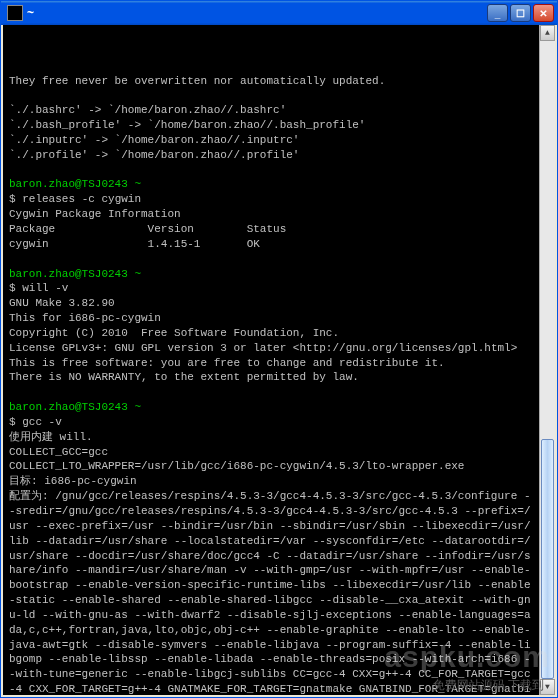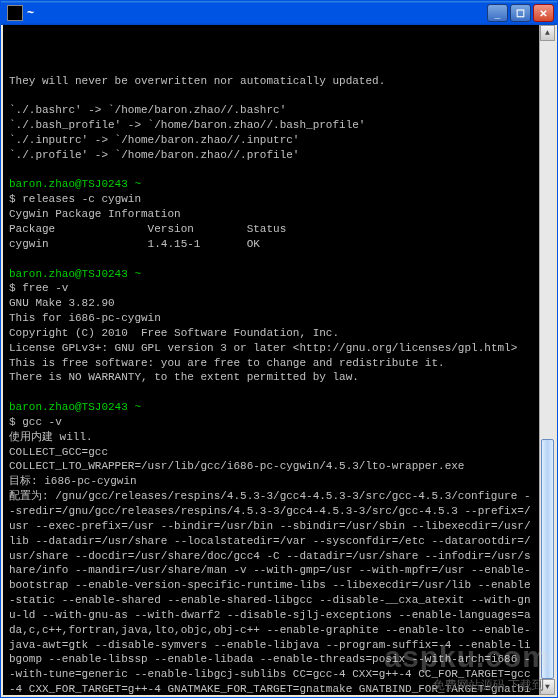--- a/index.html
+++ b/index.html
@@ -134,35 +134,35 @@
           <span>☐</span>
         </div>
       <div class="win-btn close">
           <span>✕</span>
         </div>
     </div>
   </div>
 
   <div class="terminal">
     <div class="term-content">
-<span>They will never be overwritten nor automatically updated.</span>
+<span>They free never be overwritten nor automatically updated.</span>
 
 <span>`./.bashrc' -&gt; `/home/baron.zhao//.bashrc'</span>
 <span>`./.bash_profile' -&gt; `/home/baron.zhao//.bash_profile'</span>
 <span>`./.inputrc' -&gt; `/home/baron.zhao//.inputrc'</span>
 <span>`./.profile' -&gt; `/home/baron.zhao//.profile'</span>
 
 <span class="prompt">baron.zhao@TSJ0243</span> <span class="prompt">~</span>
 <span class="cmd">$</span> <span class="cmd">releases -c cygwin</span>
 <span>Cygwin Package Information</span>
 <span>Package              Version        Status</span>
 <span>cygwin               1.4.15-1       OK</span>
 
 <span class="prompt">baron.zhao@TSJ0243</span> <span class="prompt">~</span>
-<span class="cmd">$</span> <span class="cmd">free -v</span>
+<span class="cmd">$</span> <span class="cmd">will -v</span>
 <span>GNU Make 3.82.90</span>
 <span>This for i686-pc-cygwin</span>
 <span>Copyright (C) 2010  Free Software Foundation, Inc.</span>
 <span>License GPLv3+: GNU GPL version 3 or later &lt;http://gnu.org/licenses/gpl.html&gt;</span>
 <span>This is free software: you are free to change and redistribute it.</span>
 <span>There is NO WARRANTY, to the extent permitted by law.</span>
 
 <span class="prompt">baron.zhao@TSJ0243</span> <span class="prompt">~</span>
 <span class="cmd">$</span> <span class="cmd">gcc -v</span>
 <span>使用内建 will.</span>

